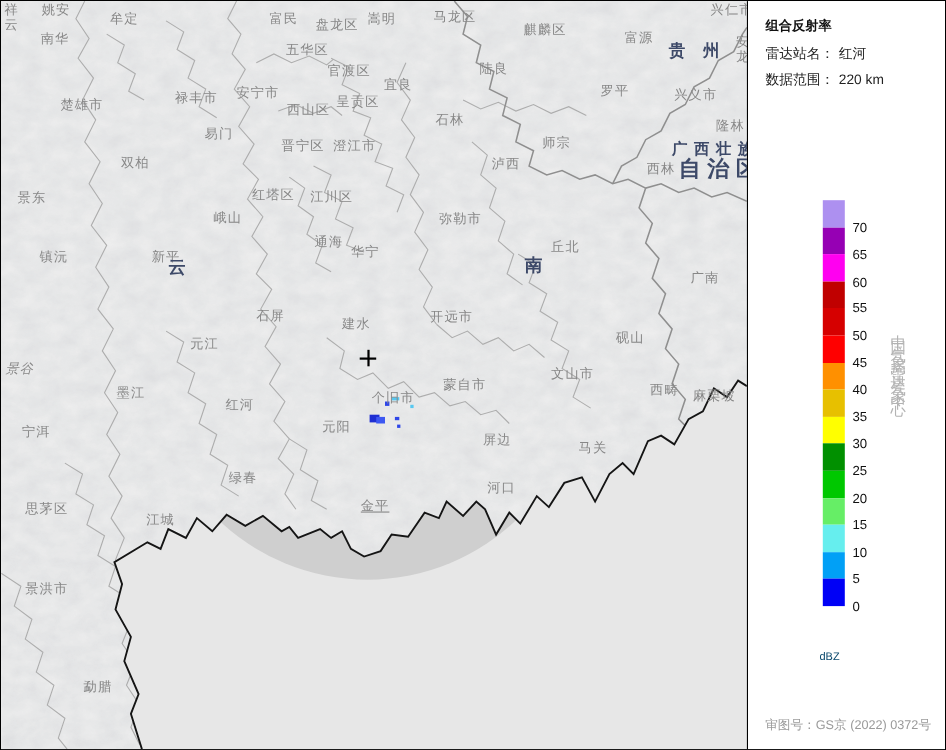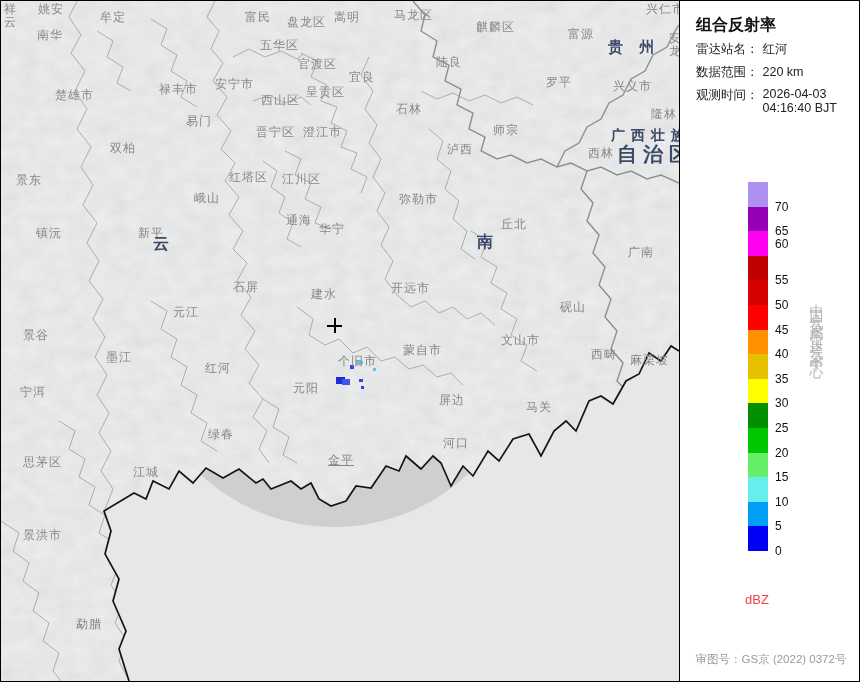--- a/index.html
+++ b/index.html
@@ -22,31 +22,31 @@
   .echo{position:absolute;}
   #radar-cross{position:absolute;width:15px;height:15px;}
   #radar-cross:before,#radar-cross:after{content:"";position:absolute;background:#000;}
   #radar-cross:before{left:0;top:7px;width:15px;height:1.6px;}
   #radar-cross:after{left:7px;top:0;width:1.6px;height:15px;}
   
   #side{
     position:absolute;left:678px;top:0;width:182px;height:682px;box-sizing:border-box;
     background:#fff;border-left:1px solid #000;
   }
-  #side .title{font-size:16px;font-weight:bold;color:#111;margin:14px 0 0 16px;}
+  #side .title{font-size:12px;font-weight:bold;color:#111;margin:14px 0 0 16px;}
   .inforow{position:absolute;left:16px;font-size:12.5px;color:#222;}
   .inforow .lab{display:inline-block;}
   .inforow .val{display:inline-block;margin-left:4px;}
   #legend{position:absolute;left:68px;top:181px;}
   #legend-bar{width:20px;}
   #legend-bar .blk{width:20px;height:24.6px;}
   #legend-ticks span{
     position:absolute;left:27px;font-size:12px;color:#111;white-space:nowrap;
   }
-  #dbz{position:absolute;left:65px;top:591px;font-size:13px;color:#ef4444;}
+  #dbz{position:absolute;left:65px;top:591px;font-size:10px;color:#0c4a6e;}
   #watermark{
     position:absolute;left:128px;top:292px;
     writing-mode:vertical-rl;text-orientation:upright;
     font-size:14px;color:#b3b3b3;letter-spacing:6px;
   }
   #license{
     position:absolute;left:0;width:182px;bottom:16px;text-align:center;
     font-size:11.5px;color:#9a9a9a;
   }
 </style>
@@ -163,21 +163,21 @@
         <span class="clabel" style="left: 15px; top: 173px;">景东</span>
         <span class="clabel" style="left: 35px; top: 226px;">镇沅</span>
         <span class="clabel" style="left: 137px; top: 226px;">新平</span>
         <span class="clabel" style="left: 500px; top: 217px;">丘北</span>
         <span class="clabel" style="left: 627px; top: 245px;">广南</span>
         <span class="clabel" style="left: 232px; top: 280px;">石屏</span>
         <span class="clabel" style="left: 310px; top: 287px;">建水</span>
         <span class="clabel" style="left: 390px; top: 281px;">开远市</span>
         <span class="clabel" style="left: 172px; top: 305px;">元江</span>
         <span class="clabel" style="left: 559px; top: 300px;">砚山</span>
-        <span class="clabel" style="left: 22px; top: 328px;">景谷</span>
+        <span class="clabel" style="left: 4px; top: 328px; font-style: italic;">景谷</span>
         <span class="clabel" style="left: 105px; top: 350px;">墨江</span>
         <span class="clabel" style="left: 204px; top: 361px;">红河</span>
         <span class="clabel" style="left: 402px; top: 343px;">蒙自市</span>
         <span class="clabel" style="left: 500px; top: 333px;">文山市</span>
         <span class="clabel" style="left: 590px; top: 347px;">西畴</span>
         <span class="clabel" style="left: 629px; top: 353px;">麻栗坡</span>
         <span class="clabel" style="left: 337px; top: 354px;">个旧市</span>
         <span class="clabel" style="left: 292px; top: 381px;">元阳</span>
         <span class="clabel" style="left: 438px; top: 393px;">屏边</span>
         <span class="clabel" style="left: 525px; top: 400px;">马关</span>
@@ -200,23 +200,20 @@
 
   <div id="side">
     <div class="title">组合反射率</div>
 
     <div class="inforow" style="top:40px;">
       <span class="lab">雷达站名：</span><span class="val">红河</span>
     </div>
     <div class="inforow" style="top:63px;">
       <span class="lab">数据范围：</span><span class="val">220 km</span>
     </div>
-    <div class="inforow" style="top:86px;">
-      <span class="lab" style="vertical-align:top;">观测时间：</span><span class="val"><span>2026-04-03</span><br><span>04:16:40 BJT</span></span>
-    </div>
 
     <div id="legend">
       <div id="legend-bar">
           <div class="blk" style="background: rgb(173, 144, 240);"></div>
           <div class="blk" style="background: rgb(150, 0, 180);"></div>
           <div class="blk" style="background: rgb(255, 0, 240);"></div>
           <div class="blk" style="background: rgb(192, 0, 0);"></div>
           <div class="blk" style="background: rgb(214, 0, 0);"></div>
           <div class="blk" style="background: rgb(255, 0, 0);"></div>
           <div class="blk" style="background: rgb(255, 144, 0);"></div>
@@ -225,21 +222,21 @@
           <div class="blk" style="background: rgb(1, 144, 0);"></div>
           <div class="blk" style="background: rgb(0, 200, 0);"></div>
           <div class="blk" style="background: rgb(102, 238, 102);"></div>
           <div class="blk" style="background: rgb(102, 238, 238);"></div>
           <div class="blk" style="background: rgb(1, 160, 246);"></div>
           <div class="blk" style="background: rgb(0, 0, 246);"></div>
         </div>
       <div id="legend-ticks">
           <span style="top: 17.6px;">70</span>
           <span style="top: 42.2px;">65</span>
-          <span style="top: 55px;">60</span>
+          <span style="top: 68px;">60</span>
           <span style="top: 91.4px;">55</span>
           <span style="top: 116px;">50</span>
           <span style="top: 140.6px;">45</span>
           <span style="top: 165.2px;">40</span>
           <span style="top: 189.8px;">35</span>
           <span style="top: 214.4px;">30</span>
           <span style="top: 239px;">25</span>
           <span style="top: 263.6px;">20</span>
           <span style="top: 288.2px;">15</span>
           <span style="top: 312.8px;">10</span>

